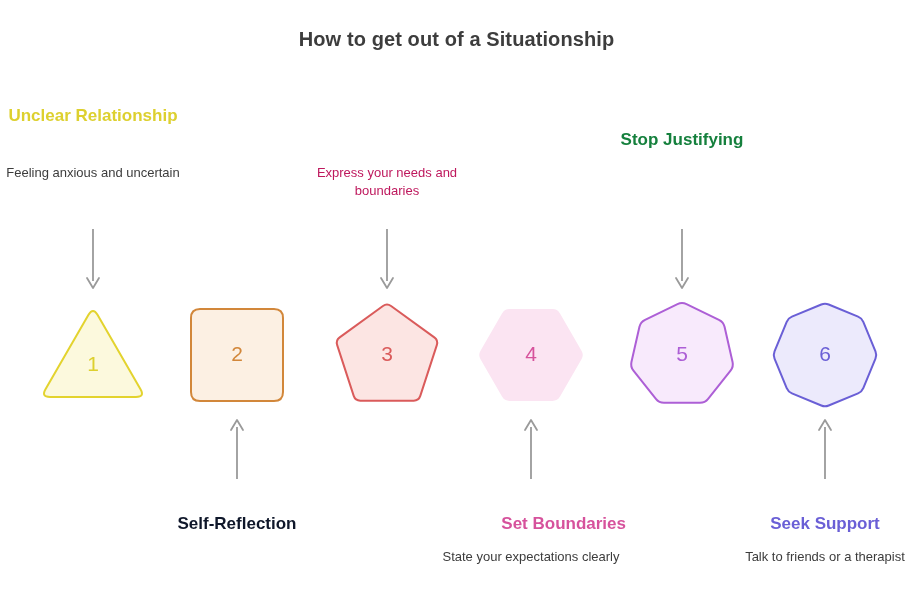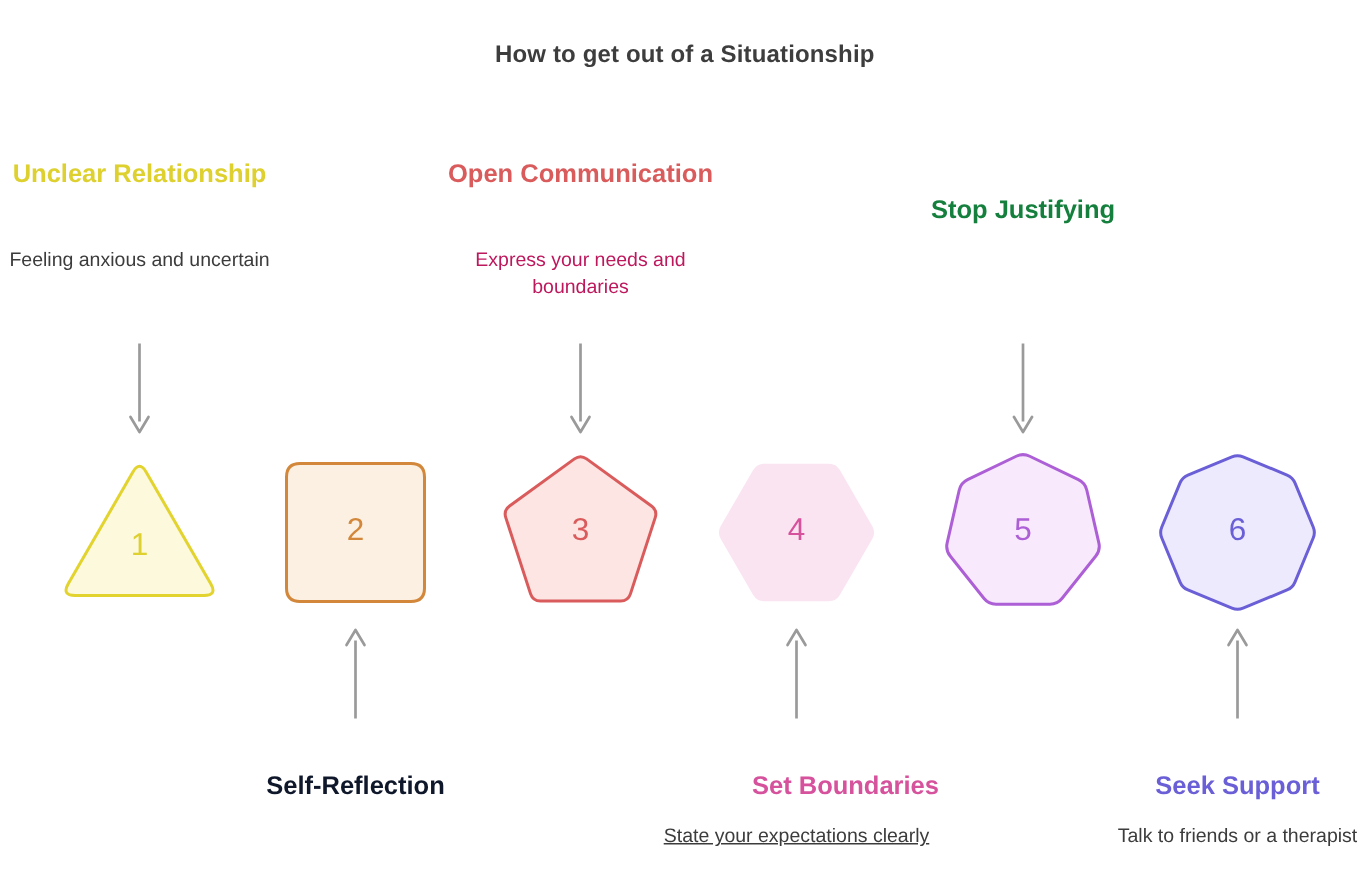--- a/index.html
+++ b/index.html
@@ -21,21 +21,21 @@
     height: 597px;
   }
 
   
   .page-title {
     position: absolute;
     top: 28px;
     left: 0;
     width: 913px;
     text-align: center;
-    font-size: 16px;
+    font-size: 20px;
     font-weight: bold;
     color: #3d3d3d;
     letter-spacing: 0.1px;
   }
 
   
   .step {
     position: absolute;
     top: 0;
     width: 190px;
@@ -144,38 +144,37 @@
           </svg>
         </div>
         <div class="shape">
           <svg width="120" height="120" viewBox="0 0 120 120">
             <path d="M14.00,23.00Q14.00,14.00 23.00,14.00L97.00,14.00Q106.00,14.00 106.00,23.00L106.00,97.00Q106.00,106.00 97.00,106.00L23.00,106.00Q14.00,106.00 14.00,97.00Z" fill="#fcf0e3" stroke="#d2873a" stroke-width="2" stroke-linejoin="round"></path>
           </svg>
           <div class="shape-number" style="color: rgb(210, 135, 58);">2</div>
         </div>
       </div>
       <div class="step top" style="left: 387px;">
-        <div class="step-label" style="color: rgb(218, 91, 91);">Open Communication</div>
         <div class="step-desc" style="color: #be185d;">Express your needs and boundaries</div>
         <div class="arrow down">
           <svg width="16" height="62" viewBox="0 0 16 62">
             <line x1="8" x2="8" y1="1" y2="53" stroke="#9a9a9a" stroke-width="1.8"></line>
             <path d="M2,50 L8,60 L14,50" fill="none" stroke="#9a9a9a" stroke-width="1.8" stroke-linecap="round" stroke-linejoin="round"></path>
           </svg>
         </div>
         <div class="shape">
           <svg width="120" height="120" viewBox="0 0 120 120">
             <path d="M55.95,10.94Q60.00,8.00 64.05,10.94L107.31,42.37Q111.36,45.31 109.81,50.07L93.29,100.93Q91.74,105.69 86.74,105.69L33.26,105.69Q28.26,105.69 26.71,100.93L10.19,50.07Q8.64,45.31 12.69,42.37Z" fill="#fce5e3" stroke="#da5b5b" stroke-width="2" stroke-linejoin="round"></path>
           </svg>
           <div class="shape-number" style="color: rgb(218, 91, 91);">3</div>
         </div>
       </div>
       <div class="step bottom" style="left: 531px;">
         <div class="step-label" style="color: rgb(214, 82, 156); text-align: right;">Set Boundaries</div>
-        <div class="step-desc" style="color: rgb(60, 60, 60); text-decoration: underline;">State your expectations clearly</div>
+        <div class="step-desc" style="color: rgb(60, 60, 60);">State your expectations clearly</div>
         <div class="arrow up">
           <svg width="16" height="62" viewBox="0 0 16 62">
             <line x1="8" x2="8" y1="9" y2="61" stroke="#9a9a9a" stroke-width="1.8"></line>
             <path d="M2,12 L8,2 L14,12" fill="none" stroke="#9a9a9a" stroke-width="1.8" stroke-linecap="round" stroke-linejoin="round"></path>
           </svg>
         </div>
         <div class="shape">
           <svg width="120" height="120" viewBox="0 0 120 120">
             <path d="M110.50,55.67Q113.00,60.00 110.50,64.33L89.00,101.57Q86.50,105.90 81.50,105.90L38.50,105.90Q33.50,105.90 31.00,101.57L9.50,64.33Q7.00,60.00 9.50,55.67L31.00,18.43Q33.50,14.10 38.50,14.10L81.50,14.10Q86.50,14.10 89.00,18.43Z" fill="#fbe4f2" stroke="#d martin" stroke-width="2" stroke-linejoin="round"></path>
           </svg>

